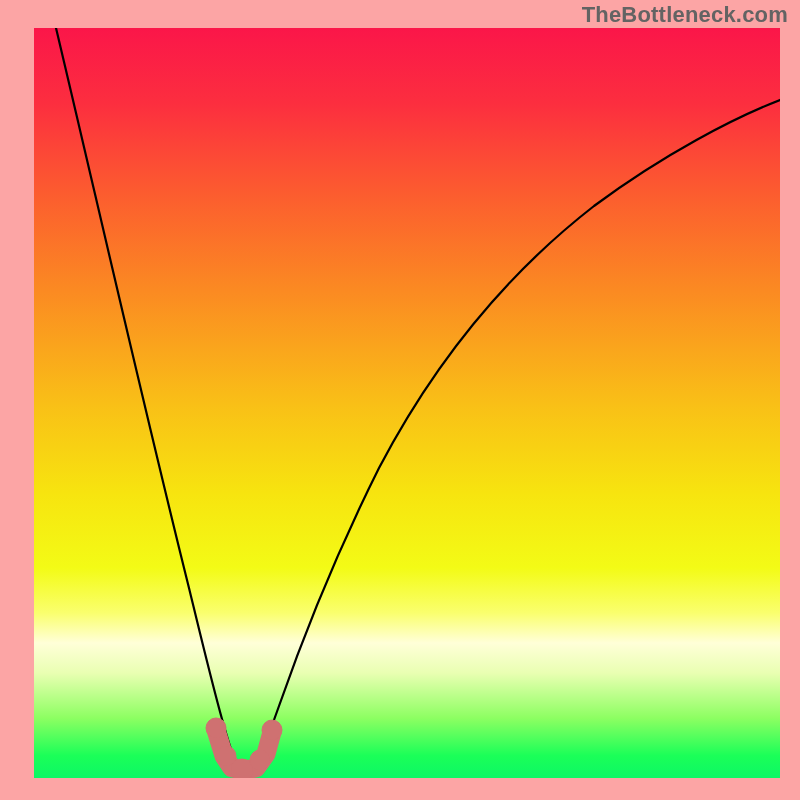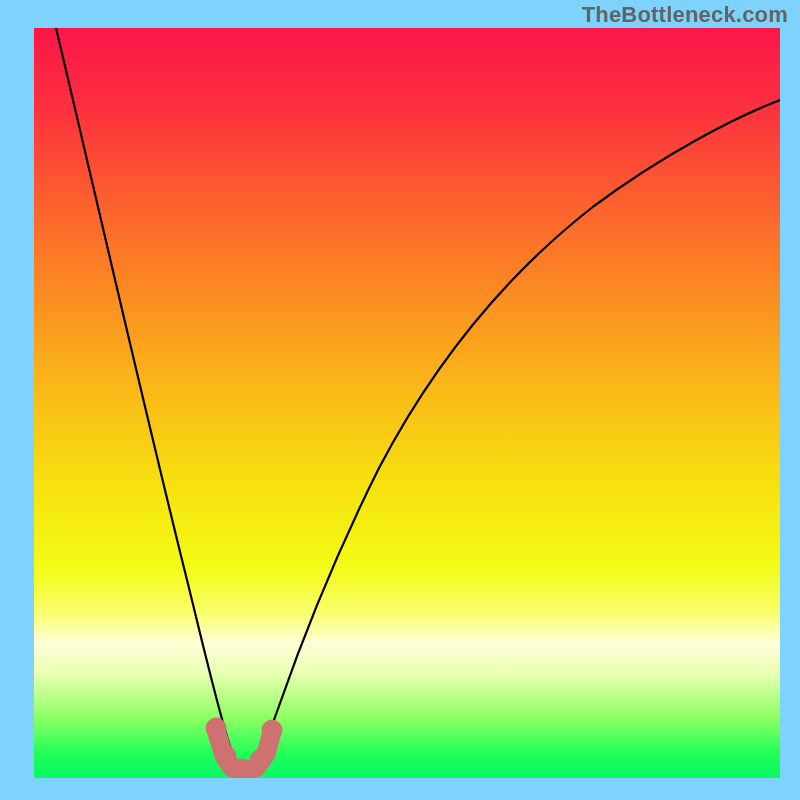--- a/index.html
+++ b/index.html
@@ -10,21 +10,21 @@
     background: #000000;
     overflow: hidden;
     font-family: Arial, Helvetica, sans-serif;
   }
   .frame {
     position: absolute;
     left: 0;
     top: 0;
     width: 800px;
     height: 800px;
-    background: #7dd3fc;
+    background: #fca5a5;
   }
   .watermark {
     position: absolute;
     top: 2px;
     right: 12px;
     font-size: 22px;
     font-weight: 600;
     color: #636363;
     letter-spacing: 0.2px;
     user-select: none;

